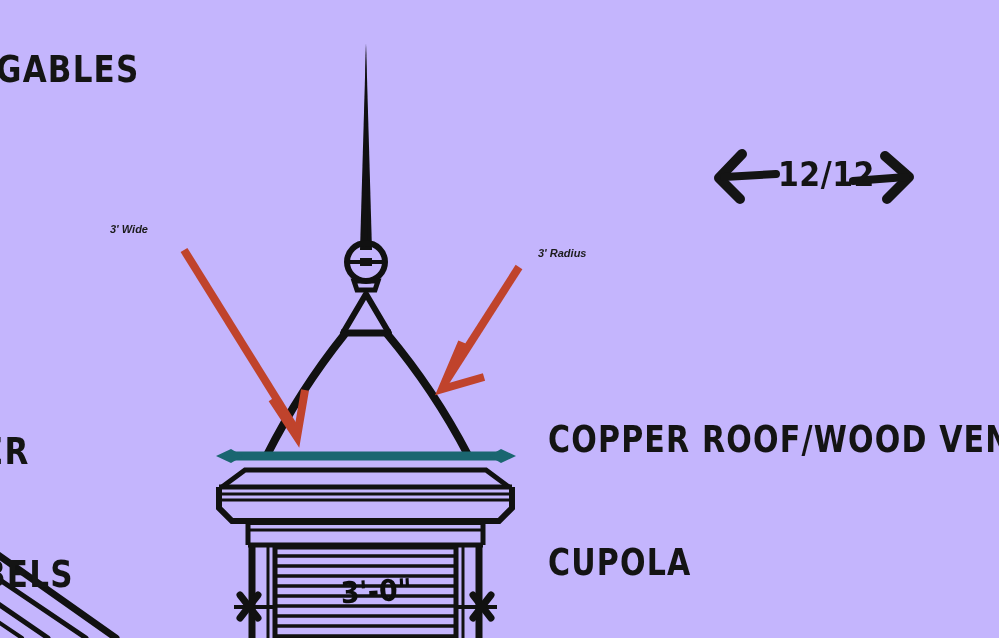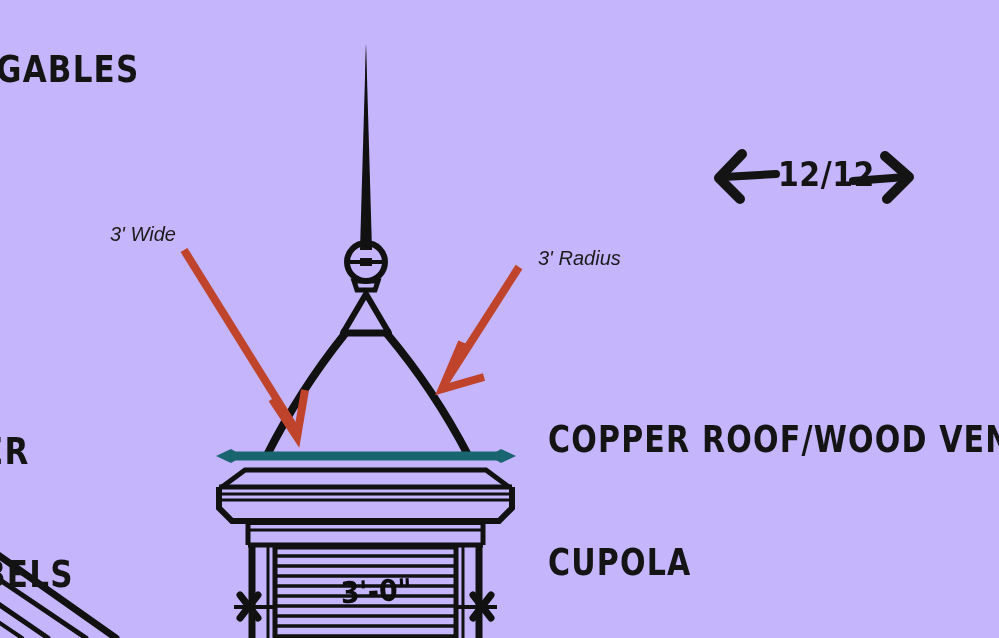--- a/index.html
+++ b/index.html
@@ -39,22 +39,22 @@
     color: #141414;
     transform: scaleY(1.18) scaleX(0.97);
     transform-origin: left top;
   }
   .marker .ln { display: block; }
   .marker .ln + .ln { margin-top: 11px; }
   
   .callout-label {
     font-family: "Liberation Sans", sans-serif;
     font-style: italic;
-    font-weight: 400;
-    font-size: 20px;
+    font-weight: 700;
+    font-size: 11px;
     color: #1b1b1b;
   }
   
   .pitch-text {
     font-family: "DejaVu Sans", sans-serif;
     font-weight: 700;
     font-size: 30px;
     letter-spacing: 0.5px;
     color: #141414;
     transform: scaleY(1.12);

